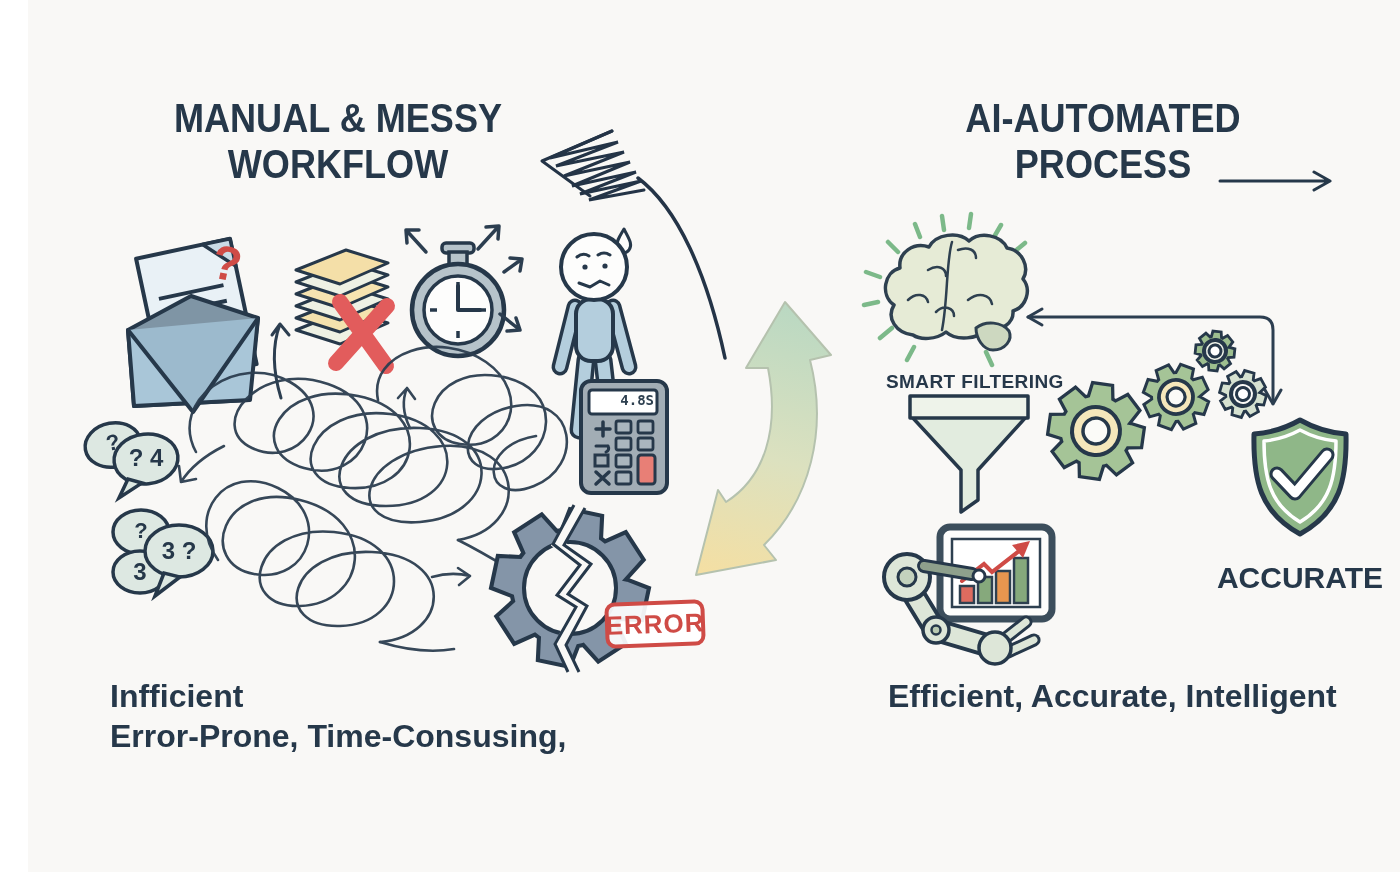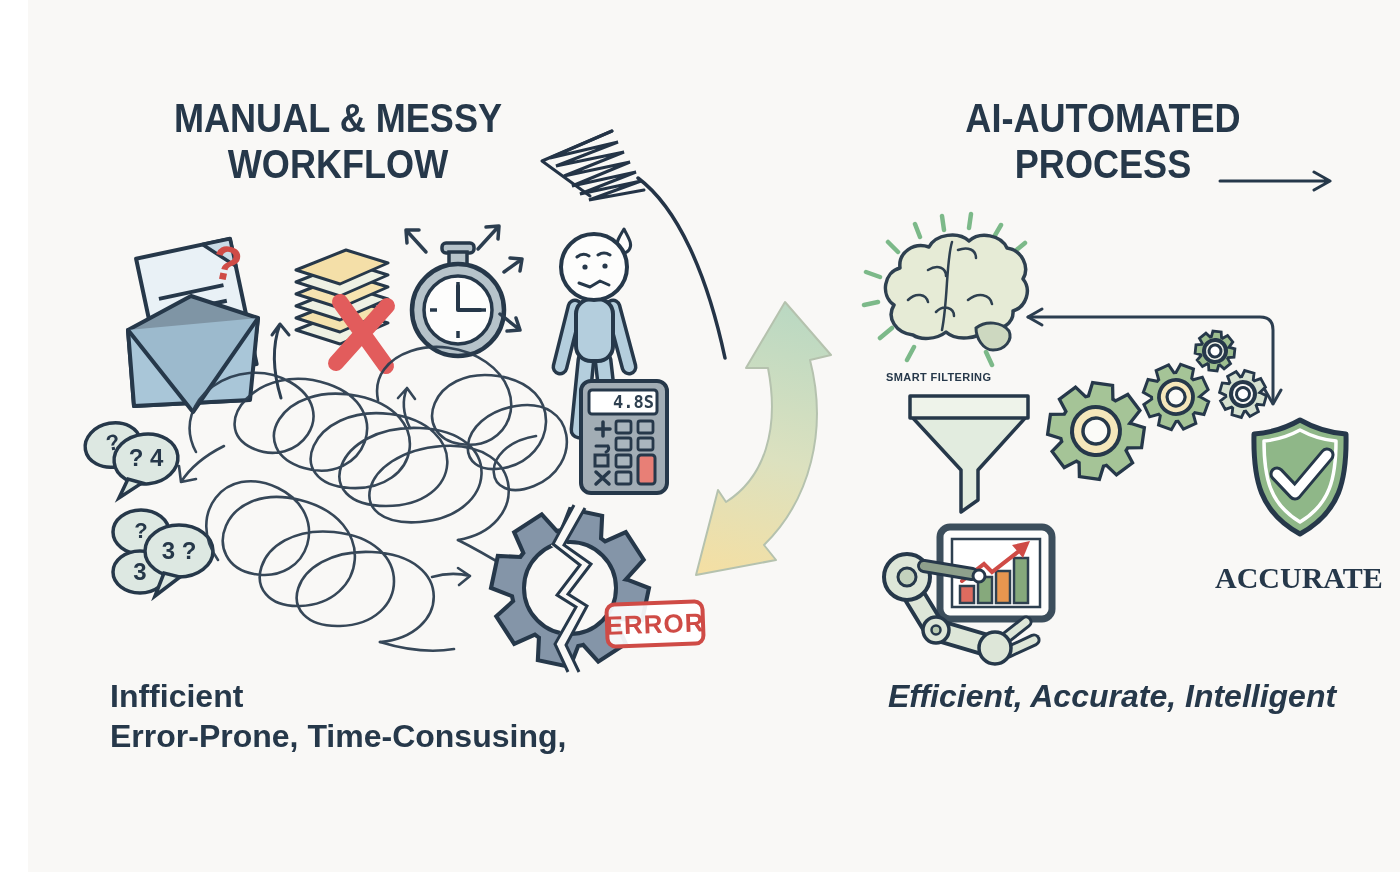--- a/index.html
+++ b/index.html
@@ -3,27 +3,27 @@
 <meta charset="utf-8">
 <style>
   html,body{margin:0;padding:0;}
   .canvas{position:relative;width:1400px;height:872px;background:var(--bg,#f9f8f6);overflow:hidden;
           font-family:"Liberation Sans",sans-serif;color:var(--ink,#26384a);margin-left:28px;}
   svg{position:absolute;left:0;top:0;}
   .abs{position:absolute;}
   .ttl{font-weight:700;font-size:41px;line-height:46px;text-align:center;letter-spacing:0px;
        transform:scaleX(.88);transform-origin:center;white-space:nowrap;color:var(--ink,#26384a);}
   .caption{font-weight:700;font-size:32px;line-height:40px;color:var(--ink,#26384a);}
-  .small-label{font-weight:700;font-size:11px;letter-spacing:.4px;text-align:left;color:var(--ink,#26384a);white-space:nowrap;}
-  .shield-cap{font-weight:700;font-size:30px;line-height:36px;text-align:left;color:var(--ink,#26384a);font-family:Liberation Serif, serif;}
+  .small-label{font-weight:700;font-size:19px;letter-spacing:.4px;text-align:right;color:var(--ink,#26384a);white-space:nowrap;}
+  .shield-cap{font-weight:700;font-size:30px;line-height:36px;text-align:center;color:var(--ink,#26384a);}
   .bubble-txt{font-weight:700;font-size:24px;color:var(--ink,#26384a);text-align:center;width:64px;}
   .err{box-sizing:border-box;width:100px;height:46px;border:4px solid var(--red,#cf4b46);border-radius:10px;
        background:rgba(255,255,255,.92);color:var(--red,#cf4b46);font-weight:700;font-size:26px;letter-spacing:1px;
        display:flex;align-items:center;justify-content:center;transform:rotate(-2deg);}
-  .calc-disp{width:64px;text-align:right;font-family:"DejaVu Sans Mono",monospace;font-weight:700;font-size:17px;color:#2e4050;}
+  .calc-disp{width:64px;text-align:right;font-family:"DejaVu Sans Mono",monospace;font-weight:700;font-size:14px;color:#2e4050;}
   .q-red{font-weight:700;font-size:48px;color:var(--red,#cf4b46);transform:rotate(12deg);}
 </style>
 </head>
 <body>
 
 <div class="canvas">
 
 <svg width="1400" height="872" viewBox="0 0 1400 872">
   <defs>
     <path id="gearT" d="M34.8 -12.7 L48.9 -10.4 L48.9 10.4 L34.8 12.7 A37 37 0 0 1 33.5 15.6 L41.9 27.2 L27.2 41.9 L15.6 33.5 A37 37 0 0 1 12.7 34.8 L10.4 48.9 L-10.4 48.9 L-12.7 34.8 A37 37 0 0 1 -15.6 33.5 L-27.2 41.9 L-41.9 27.2 L-33.5 15.6 A37 37 0 0 1 -34.8 12.7 L-48.9 10.4 L-48.9 -10.4 L-34.8 -12.7 A37 37 0 0 1 -33.5 -15.6 L-41.9 -27.2 L-27.2 -41.9 L-15.6 -33.5 A37 37 0 0 1 -12.7 -34.8 L-10.4 -48.9 L10.4 -48.9 L12.7 -34.8 A37 37 0 0 1 15.6 -33.5 L27.2 -41.9 L41.9 -27.2 L33.5 -12.7 A37 37 0 0 1 34.8 -12.7 Z"></path>
@@ -265,15 +265,15 @@
   <div>Infficient</div>
   <div>Error-Prone, Time-Consusing,</div>
 </div>
 
 <div class="abs small-label" style="left:858px;top:371px;width:160px;">SMART FILTERING</div>
 
 <div class="abs shield-cap" style="left:1187px;top:560px;width:170px;">
   <div>ACCURATE</div>
 </div>
 
-<div class="abs caption" style="left:860px;top:676px;width:480px;font-style:italic;">Efficient, Accurate, Intelligent</div>
+<div class="abs caption" style="left:860px;top:676px;width:480px;">Efficient, Accurate, Intelligent</div>
 
 </div>
 
 </body></html>

